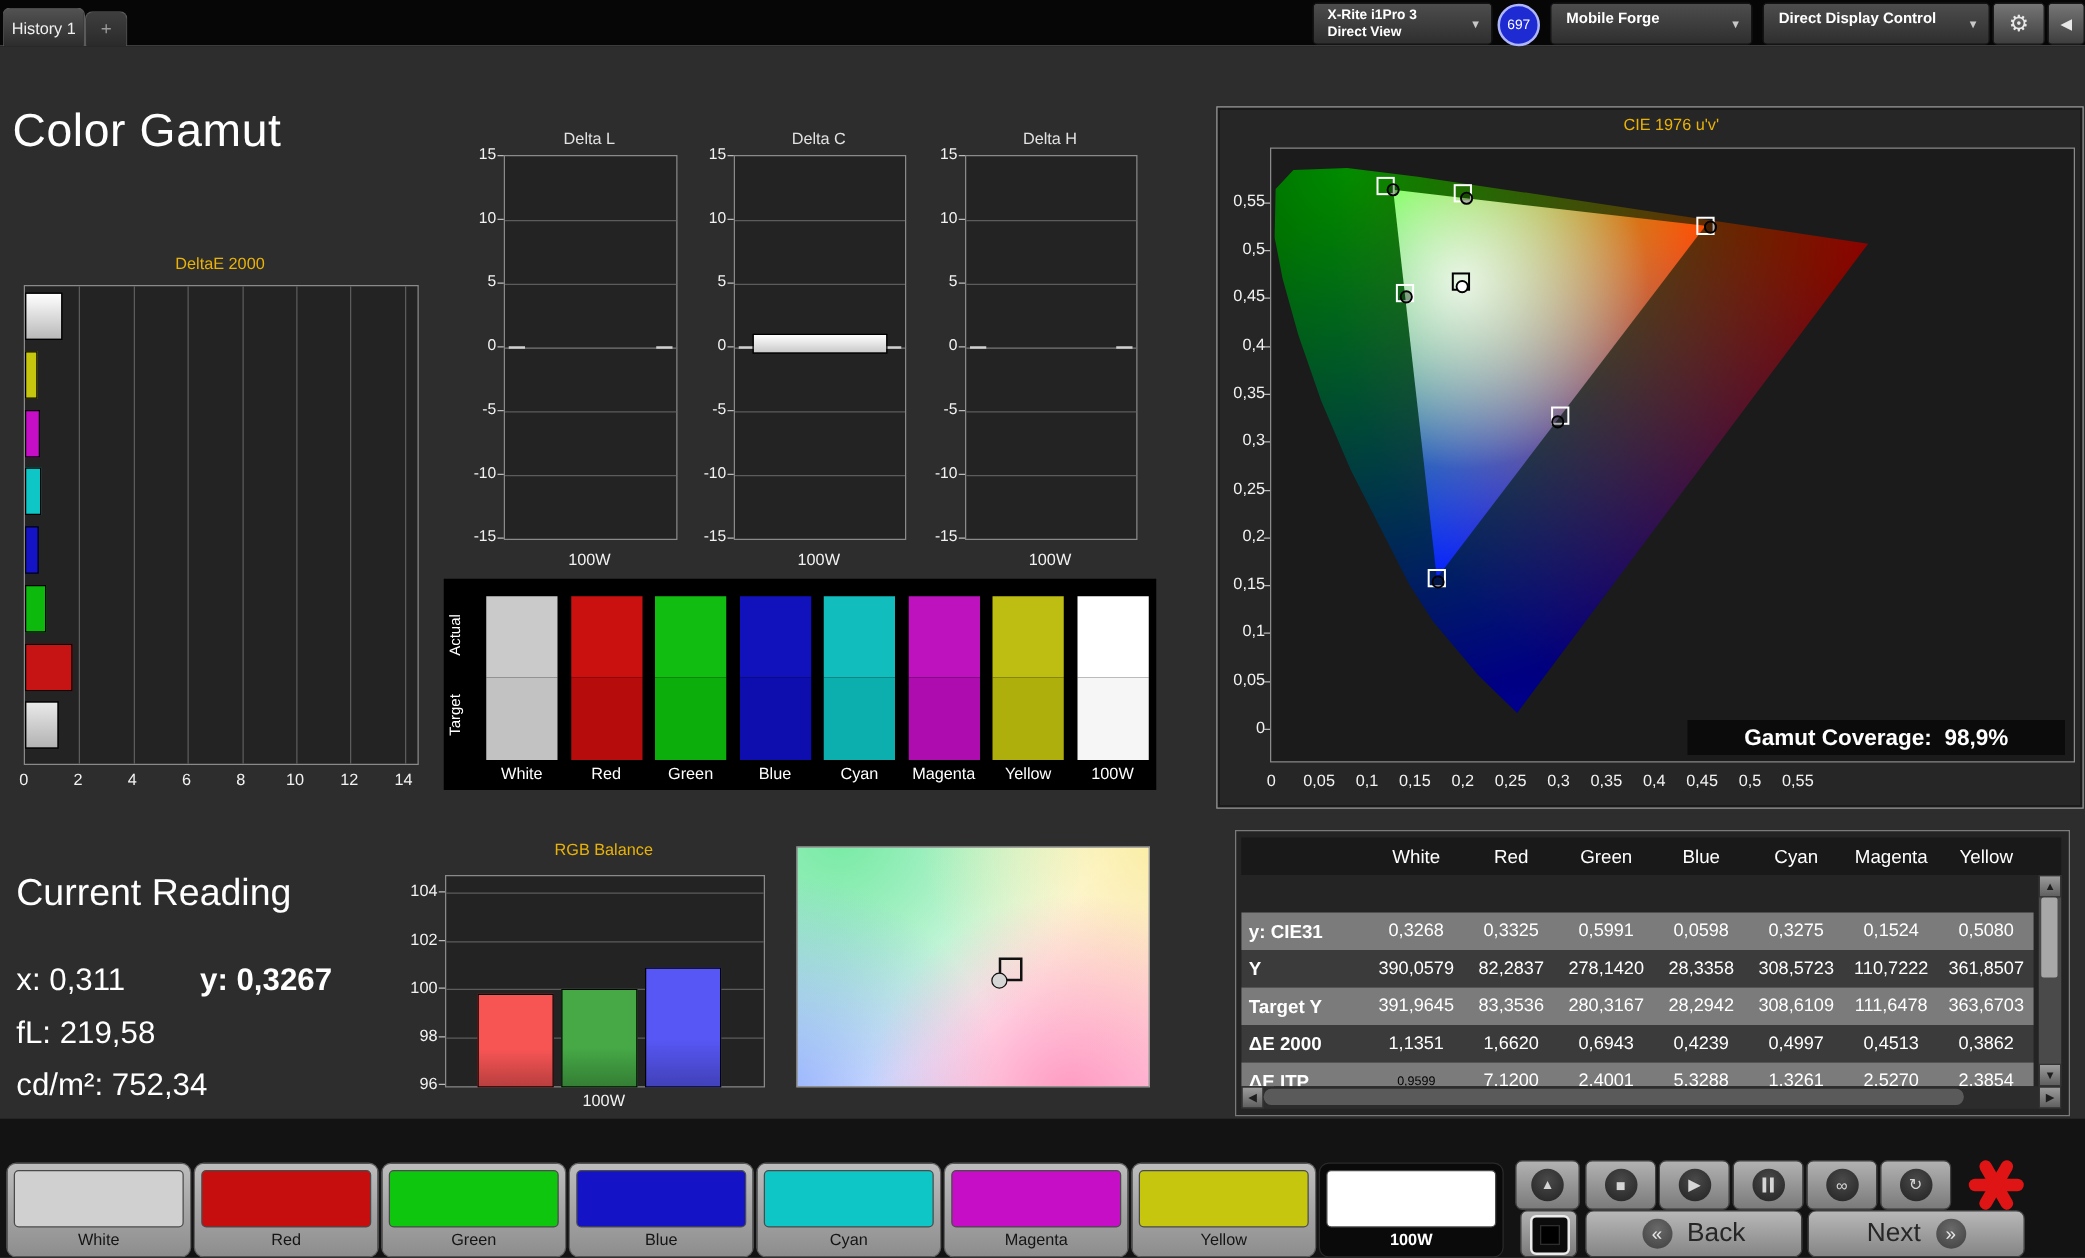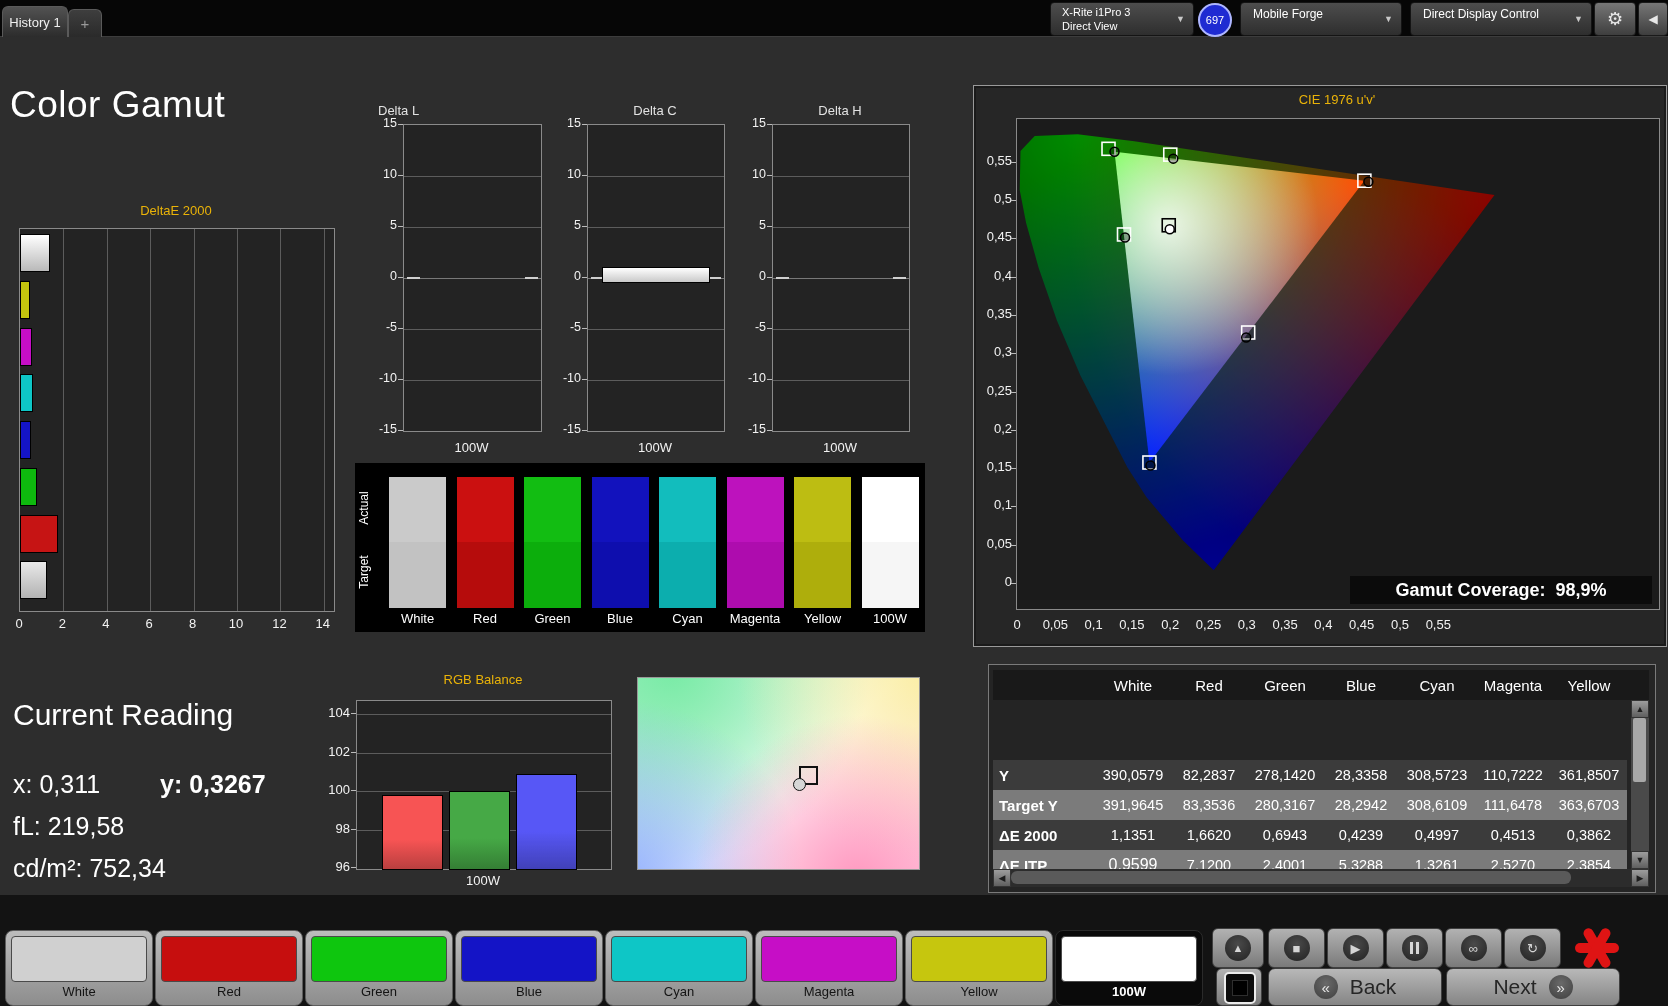--- a/index.html
+++ b/index.html
@@ -5,21 +5,21 @@
   html,body{margin:0;padding:0;background:#2d2d2d;}
   body{width:1668px;height:1006px;position:relative;overflow:hidden;
        font-family:"Liberation Sans","DejaVu Sans",sans-serif;color:#fff;}
   .abs{position:absolute;}
   
   #topbar{position:absolute;left:0;top:0;width:1668px;height:36px;background:#060606;border-bottom:1px solid #3c3c3c;}
   .tab{position:absolute;border-radius:6px 6px 0 0;background:linear-gradient(#525252,#2c2c2c);
        border:1px solid #5a5a5a;border-bottom:none;color:#f0f0f0;font-size:13px;
        display:flex;align-items:center;justify-content:center;}
   .dd{position:absolute;background:linear-gradient(#4d4d4d,#2e2e2e);border:1px solid #141414;
-      border-radius:4px;color:#fff;}
+      border-radius:4px;color:#fff;font-weight:bold;}
   .dd .stripe{position:absolute;left:2px;top:2px;width:4px;bottom:2px;border-radius:2px;}
   .dd .arrow{position:absolute;right:8px;top:50%;transform:translateY(-50%);color:#c8c8c8;font-size:9px;}
   .tbtn{position:absolute;background:linear-gradient(#767676,#3e3e3e);border:1px solid #1a1a1a;border-radius:4px;
         color:#e8e8e8;display:flex;align-items:center;justify-content:center;}
   #badge{position:absolute;left:1198px;top:3px;width:30px;height:30px;border-radius:50%;
          background:#1f2bd2;border:2px solid #aeb6ff;color:#fff;font-size:11px;
          display:flex;align-items:center;justify-content:center;}
   
   .plot{position:absolute;background:#232323;border:1px solid #8a8a8a;}
   .ctitle{position:absolute;color:#eab308;font-size:13px;text-align:center;}
@@ -106,21 +106,21 @@
     <div style="position: absolute; left: 0px; top: 51.75px; width: 8.38054px; height: 36px; border: 1px solid rgb(0, 0, 0); background: rgb(198, 198, 14);"></div>
     <div style="position: absolute; left: 0px; top: 98.5px; width: 9.79321px; height: 36px; border: 1px solid rgb(0, 0, 0); background: rgb(198, 14, 198);"></div>
     <div style="position: absolute; left: 0px; top: 145.25px; width: 10.8435px; height: 36px; border: 1px solid rgb(0, 0, 0); background: rgb(14, 198, 198);"></div>
     <div style="position: absolute; left: 0px; top: 192px; width: 9.19863px; height: 36px; border: 1px solid rgb(0, 0, 0); background: rgb(20, 20, 198);"></div>
     <div style="position: absolute; left: 0px; top: 238.75px; width: 15.0663px; height: 36px; border: 1px solid rgb(0, 0, 0); background: rgb(14, 185, 14);"></div>
     <div style="position: absolute; left: 0px; top: 285.5px; width: 36.0654px; height: 36px; border: 1px solid rgb(0, 0, 0); background: rgb(198, 20, 20);"></div>
     <div style="position: absolute; left: 0px; top: 332.25px; width: 24.6317px; height: 36px; border: 1px solid rgb(0, 0, 0); background: linear-gradient(rgb(233, 233, 233), rgb(178, 178, 178));"></div>
   </div>
 
 <div id="delta-charts">
-    <div style="position: absolute; left: 378px; top: 103px; width: 187px; font-size: 13px; color: rgb(226, 226, 226);">Delta L</div>
+    <div style="position: absolute; left: 378px; top: 103px; width: 187px; text-align: center; font-size: 13px; color: rgb(226, 226, 226);">Delta L</div>
     <div style="position: absolute; left: 403px; top: 124px; width: 137px; height: 306px; background: rgb(35, 35, 35); border: 1px solid rgb(138, 138, 138);">
       <div style="position: absolute; left: 0px; right: 0px; top: 51px; height: 1px; background: rgb(92, 92, 92);"></div>
       <div style="position: absolute; left: 0px; right: 0px; top: 102px; height: 1px; background: rgb(92, 92, 92);"></div>
       <div style="position: absolute; left: 0px; right: 0px; top: 153px; height: 1px; background: rgb(120, 120, 120);"></div>
       <div style="position: absolute; left: 3px; top: 152px; width: 13px; height: 2px; background: rgb(207, 207, 207);"></div>
       <div style="position: absolute; right: 3px; top: 152px; width: 13px; height: 2px; background: rgb(207, 207, 207);"></div>
       <div style="position: absolute; left: 0px; right: 0px; top: 204px; height: 1px; background: rgb(92, 92, 92);"></div>
       <div style="position: absolute; left: 0px; right: 0px; top: 255px; height: 1px; background: rgb(92, 92, 92);"></div>
     </div>
     <div style="position: absolute; left: 363px; top: 116px; width: 34px; text-align: right; font-size: 12.5px; color: rgb(242, 242, 242);">15</div>
@@ -355,20 +355,30 @@
 <div id="thead" class="abs" style="left:993px;top:670px;width:656px;height:30px;background:#191919;">
     <div style="position: absolute; left: 102px; top: 0px; width: 76px; height: 30px; display: flex; align-items: center; justify-content: center; font-size: 15px; color: rgb(255, 255, 255);">White</div>
     <div style="position: absolute; left: 178px; top: 0px; width: 76px; height: 30px; display: flex; align-items: center; justify-content: center; font-size: 15px; color: rgb(255, 255, 255);">Red</div>
     <div style="position: absolute; left: 254px; top: 0px; width: 76px; height: 30px; display: flex; align-items: center; justify-content: center; font-size: 15px; color: rgb(255, 255, 255);">Green</div>
     <div style="position: absolute; left: 330px; top: 0px; width: 76px; height: 30px; display: flex; align-items: center; justify-content: center; font-size: 15px; color: rgb(255, 255, 255);">Blue</div>
     <div style="position: absolute; left: 406px; top: 0px; width: 76px; height: 30px; display: flex; align-items: center; justify-content: center; font-size: 15px; color: rgb(255, 255, 255);">Cyan</div>
     <div style="position: absolute; left: 482px; top: 0px; width: 76px; height: 30px; display: flex; align-items: center; justify-content: center; font-size: 15px; color: rgb(255, 255, 255);">Magenta</div>
     <div style="position: absolute; left: 558px; top: 0px; width: 76px; height: 30px; display: flex; align-items: center; justify-content: center; font-size: 15px; color: rgb(255, 255, 255);">Yellow</div>
   </div>
 <div id="tbody" class="abs" style="left:993px;top:700px;width:634px;height:169px;overflow:hidden;">
+    <div style="position: absolute; left: 0px; top: 30px; width: 634px; height: 30px; background: rgb(123, 123, 123);">
+      <div style="position: absolute; left: 6px; top: 0px; width: 96px; height: 30px; display: flex; align-items: center; font-size: 15px; font-weight: bold; color: rgb(255, 255, 255);">y: CIE31</div>
+      <div style="position: absolute; left: 102px; top: 0px; width: 76px; height: 30px; display: flex; align-items: center; justify-content: center; font-size: 14.5px; color: rgb(255, 255, 255);">0,3268</div>
+      <div style="position: absolute; left: 178px; top: 0px; width: 76px; height: 30px; display: flex; align-items: center; justify-content: center; font-size: 14.5px; color: rgb(255, 255, 255);">0,3325</div>
+      <div style="position: absolute; left: 254px; top: 0px; width: 76px; height: 30px; display: flex; align-items: center; justify-content: center; font-size: 14.5px; color: rgb(255, 255, 255);">0,5991</div>
+      <div style="position: absolute; left: 330px; top: 0px; width: 76px; height: 30px; display: flex; align-items: center; justify-content: center; font-size: 14.5px; color: rgb(255, 255, 255);">0,0598</div>
+      <div style="position: absolute; left: 406px; top: 0px; width: 76px; height: 30px; display: flex; align-items: center; justify-content: center; font-size: 14.5px; color: rgb(255, 255, 255);">0,3275</div>
+      <div style="position: absolute; left: 482px; top: 0px; width: 76px; height: 30px; display: flex; align-items: center; justify-content: center; font-size: 14.5px; color: rgb(255, 255, 255);">0,1524</div>
+      <div style="position: absolute; left: 558px; top: 0px; width: 76px; height: 30px; display: flex; align-items: center; justify-content: center; font-size: 14.5px; color: rgb(255, 255, 255);">0,5080</div>
+    </div>
     <div style="position: absolute; left: 0px; top: 60px; width: 634px; height: 30px; background: rgb(59, 59, 59);">
       <div style="position: absolute; left: 6px; top: 0px; width: 96px; height: 30px; display: flex; align-items: center; font-size: 15px; font-weight: bold; color: rgb(255, 255, 255);">Y</div>
       <div style="position: absolute; left: 102px; top: 0px; width: 76px; height: 30px; display: flex; align-items: center; justify-content: center; font-size: 14.5px; color: rgb(255, 255, 255);">390,0579</div>
       <div style="position: absolute; left: 178px; top: 0px; width: 76px; height: 30px; display: flex; align-items: center; justify-content: center; font-size: 14.5px; color: rgb(255, 255, 255);">82,2837</div>
       <div style="position: absolute; left: 254px; top: 0px; width: 76px; height: 30px; display: flex; align-items: center; justify-content: center; font-size: 14.5px; color: rgb(255, 255, 255);">278,1420</div>
       <div style="position: absolute; left: 330px; top: 0px; width: 76px; height: 30px; display: flex; align-items: center; justify-content: center; font-size: 14.5px; color: rgb(255, 255, 255);">28,3358</div>
       <div style="position: absolute; left: 406px; top: 0px; width: 76px; height: 30px; display: flex; align-items: center; justify-content: center; font-size: 14.5px; color: rgb(255, 255, 255);">308,5723</div>
       <div style="position: absolute; left: 482px; top: 0px; width: 76px; height: 30px; display: flex; align-items: center; justify-content: center; font-size: 14.5px; color: rgb(255, 255, 255);">110,7222</div>
       <div style="position: absolute; left: 558px; top: 0px; width: 76px; height: 30px; display: flex; align-items: center; justify-content: center; font-size: 14.5px; color: rgb(255, 255, 255);">361,8507</div>
     </div>
@@ -387,21 +397,21 @@
       <div style="position: absolute; left: 102px; top: 0px; width: 76px; height: 30px; display: flex; align-items: center; justify-content: center; font-size: 14.5px; color: rgb(255, 255, 255);">1,1351</div>
       <div style="position: absolute; left: 178px; top: 0px; width: 76px; height: 30px; display: flex; align-items: center; justify-content: center; font-size: 14.5px; color: rgb(255, 255, 255);">1,6620</div>
       <div style="position: absolute; left: 254px; top: 0px; width: 76px; height: 30px; display: flex; align-items: center; justify-content: center; font-size: 14.5px; color: rgb(255, 255, 255);">0,6943</div>
       <div style="position: absolute; left: 330px; top: 0px; width: 76px; height: 30px; display: flex; align-items: center; justify-content: center; font-size: 14.5px; color: rgb(255, 255, 255);">0,4239</div>
       <div style="position: absolute; left: 406px; top: 0px; width: 76px; height: 30px; display: flex; align-items: center; justify-content: center; font-size: 14.5px; color: rgb(255, 255, 255);">0,4997</div>
       <div style="position: absolute; left: 482px; top: 0px; width: 76px; height: 30px; display: flex; align-items: center; justify-content: center; font-size: 14.5px; color: rgb(255, 255, 255);">0,4513</div>
       <div style="position: absolute; left: 558px; top: 0px; width: 76px; height: 30px; display: flex; align-items: center; justify-content: center; font-size: 14.5px; color: rgb(255, 255, 255);">0,3862</div>
     </div>
     <div style="position: absolute; left: 0px; top: 150px; width: 634px; height: 30px; background: rgb(123, 123, 123);">
       <div style="position: absolute; left: 6px; top: 0px; width: 96px; height: 30px; display: flex; align-items: center; font-size: 15px; font-weight: bold; color: rgb(255, 255, 255);">ΔE ITP</div>
-      <div style="position: absolute; left: 102px; top: 0px; width: 76px; height: 30px; display: flex; align-items: center; justify-content: center; font-size: 16px; color: #ffffff;">0,9599</div>
+      <div style="position: absolute; left: 102px; top: 0px; width: 76px; height: 30px; display: flex; align-items: center; justify-content: center; font-size: 10px; color: #000000;">0,9599</div>
       <div style="position: absolute; left: 178px; top: 0px; width: 76px; height: 30px; display: flex; align-items: center; justify-content: center; font-size: 14.5px; color: rgb(255, 255, 255);">7,1200</div>
       <div style="position: absolute; left: 254px; top: 0px; width: 76px; height: 30px; display: flex; align-items: center; justify-content: center; font-size: 14.5px; color: rgb(255, 255, 255);">2,4001</div>
       <div style="position: absolute; left: 330px; top: 0px; width: 76px; height: 30px; display: flex; align-items: center; justify-content: center; font-size: 14.5px; color: rgb(255, 255, 255);">5,3288</div>
       <div style="position: absolute; left: 406px; top: 0px; width: 76px; height: 30px; display: flex; align-items: center; justify-content: center; font-size: 14.5px; color: rgb(255, 255, 255);">1,3261</div>
       <div style="position: absolute; left: 482px; top: 0px; width: 76px; height: 30px; display: flex; align-items: center; justify-content: center; font-size: 14.5px; color: rgb(255, 255, 255);">2,5270</div>
       <div style="position: absolute; left: 558px; top: 0px; width: 76px; height: 30px; display: flex; align-items: center; justify-content: center; font-size: 14.5px; color: rgb(255, 255, 255);">2,3854</div>
     </div>
   </div>
 <div id="vscroll" style="position: absolute; left: 1631px; top: 700px; width: 18px; height: 169px; background: rgb(74, 74, 74);">
     <div class="sbtn" style="position: absolute; left: 0px; top: 0px; width: 16px; height: 16px;">▲</div>

